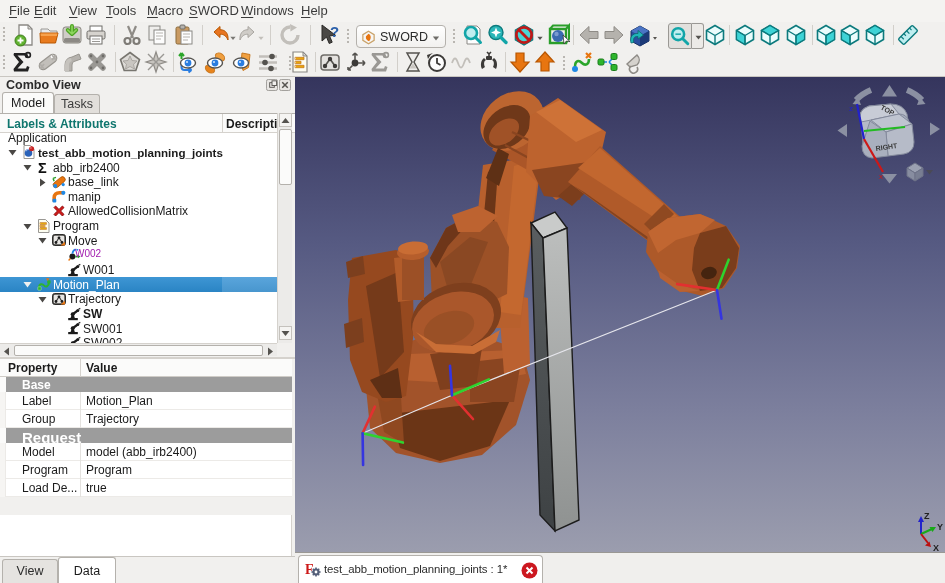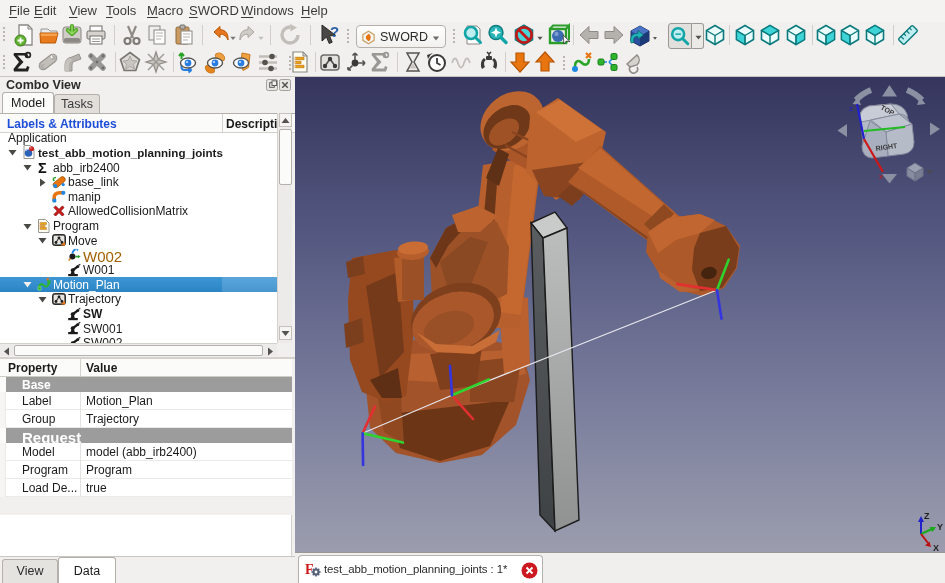--- a/index.html
+++ b/index.html
@@ -364,21 +364,21 @@
         <rect x="4" y="4" width="5" height="5" fill="none" stroke="#55534f"></rect>
         <rect x="6.5" y="2" width="5" height="5" fill="#f1f0ee" stroke="#55534f"></rect>
       </svg>
 <svg class="abs" style="left:279px;top:2px" width="12" height="12" viewBox="0 0 13 13">
         <rect x=".5" y=".5" width="12" height="12" rx="2" fill="#e8e6e3" stroke="#9a9894"></rect>
         <path d="M3.5 3.5 l6 6 m0 -6 l-6 6" stroke="#55534f" stroke-width="1.6"></path>
       </svg>
 <div class="abs" style="left:2px;top:15px;width:52px;height:21px;background:#fbfbfa;border:1px solid #b4b1ac;border-bottom:none;border-radius:3px 3px 0 0;text-align:center;font-size:12.5px;color:#1b1b1b;padding-top:3px;z-index:2">Model</div>
 <div class="abs" style="left:54px;top:17px;width:46px;height:19px;background:#e2dfdb;border:1px solid #b4b1ac;border-bottom:none;border-radius:3px 3px 0 0;text-align:center;font-size:12.5px;color:#3b3b3b;padding-top:2px;">Tasks</div>
 <div class="abs" style="left:0px;top:36px;width:295px;height:20px;background:#fbfbfa;border-top:1px solid #b4b1ac;border-bottom:1px solid #d5d2cd;">
-<span style="position:absolute;left:7px;top:3px;font-size:12px;font-weight:bold;color:#1d4ed8">Labels &amp; Attributes</span>
+<span style="position:absolute;left:7px;top:3px;font-size:12px;font-weight:bold;color:#0f766e">Labels &amp; Attributes</span>
 <span style="position:absolute;left:226px;top:3px;font-size:12px;font-weight:bold;color:#1b1b1b">Descriptio</span>
 <div class="abs" style="left:222px;top:0;width:1px;height:20px;background:#d5d2cd"></div>
       </div>
 <div class="abs" style="left:0px;top:56px;width:277px;height:210px;background:#ffffff;"></div>
 <div class="abs t12" style="left:8px;top:54.2px;color:#1b1b1b">Application</div>
 <svg class="abs" style="left:8px;top:72.3px" width="9" height="7" viewBox="0 0 9 7">
         <path d="M0.5 1 h8 L4.5 6.5z" fill="#4a4845"></path>
       </svg>
 <svg class="abs" style="left:22px;top:68.35px" width="14" height="14" viewBox="0 0 14 14">
         <path d="M2 .5 h6.5 l3.5 3.5 v9.5 h-10z" fill="#fff" stroke="#9a9894"></path>
@@ -444,21 +444,21 @@
       </svg>
 <div class="abs t12" style="left:68px;top:156.8px;color:#1b1b1b;font-weight:normal;font-size:12px;white-space:nowrap">Move</div>
 <svg class="abs" style="left:67px;top:170.89999999999998px" width="14" height="14" viewBox="0 0 14 14">
         <circle cx="5.4" cy="8.6" r="3" fill="#1b1b1b"></circle>
         <path d="M5.4 5.6 q.4-3.2 3.2-4.2" fill="none" stroke="#1e88e5" stroke-width="1.7"></path>
         <path d="M9.2 .7 l2.4.5 -1.5 2.1z" fill="#1e88e5"></path>
         <path d="M8.2 8.6 h3.2" stroke="#2a9e2a" stroke-width="1.7"></path>
         <path d="M11 7 l2.6 1.6 -2.6 1.6z" fill="#2a9e2a"></path>
         <path d="M3.4 10.6 l-1.8 1.8" stroke="#e87510" stroke-width="1.4"></path>
       </svg>
-<div class="abs t12" style="left:83px;top:171.4px;color:#a16207;font-weight:normal;font-size:15px;white-space:nowrap">W002</div>
+<div class="abs t12" style="left:75px;top:171.4px;color:#a21caf;font-weight:normal;font-size:10px;white-space:nowrap">W002</div>
 <svg class="abs" style="left:67px;top:185.54999999999998px" width="14" height="14" viewBox="0 0 14 14">
         <rect x="1.2" y="11" width="9.6" height="2.2" fill="#1b1b1b"></rect>
         <path d="M3.6 11 L4.4 8.4 H7 L7.8 11z" fill="#1b1b1b"></path>
         <circle cx="5.7" cy="7.2" r="2" fill="#1b1b1b"></circle>
         <path d="M5.7 7.2 L10.6 3.6" stroke="#1b1b1b" stroke-width="2.4"></path>
         <circle cx="10.8" cy="3.4" r="1.5" fill="#1b1b1b"></circle>
         <path d="M11.5 2.2 l1.8-.8" stroke="#1b1b1b" stroke-width="1.2"></path>
       </svg>
 <div class="abs t12" style="left:83px;top:186.0px;color:#1b1b1b;font-weight:normal;font-size:12px;white-space:nowrap">W001</div>
 <div class="abs" style="left:0;top:199.7px;width:222px;height:15px;background:linear-gradient(#3e96d4,#2a84c4)"></div>

